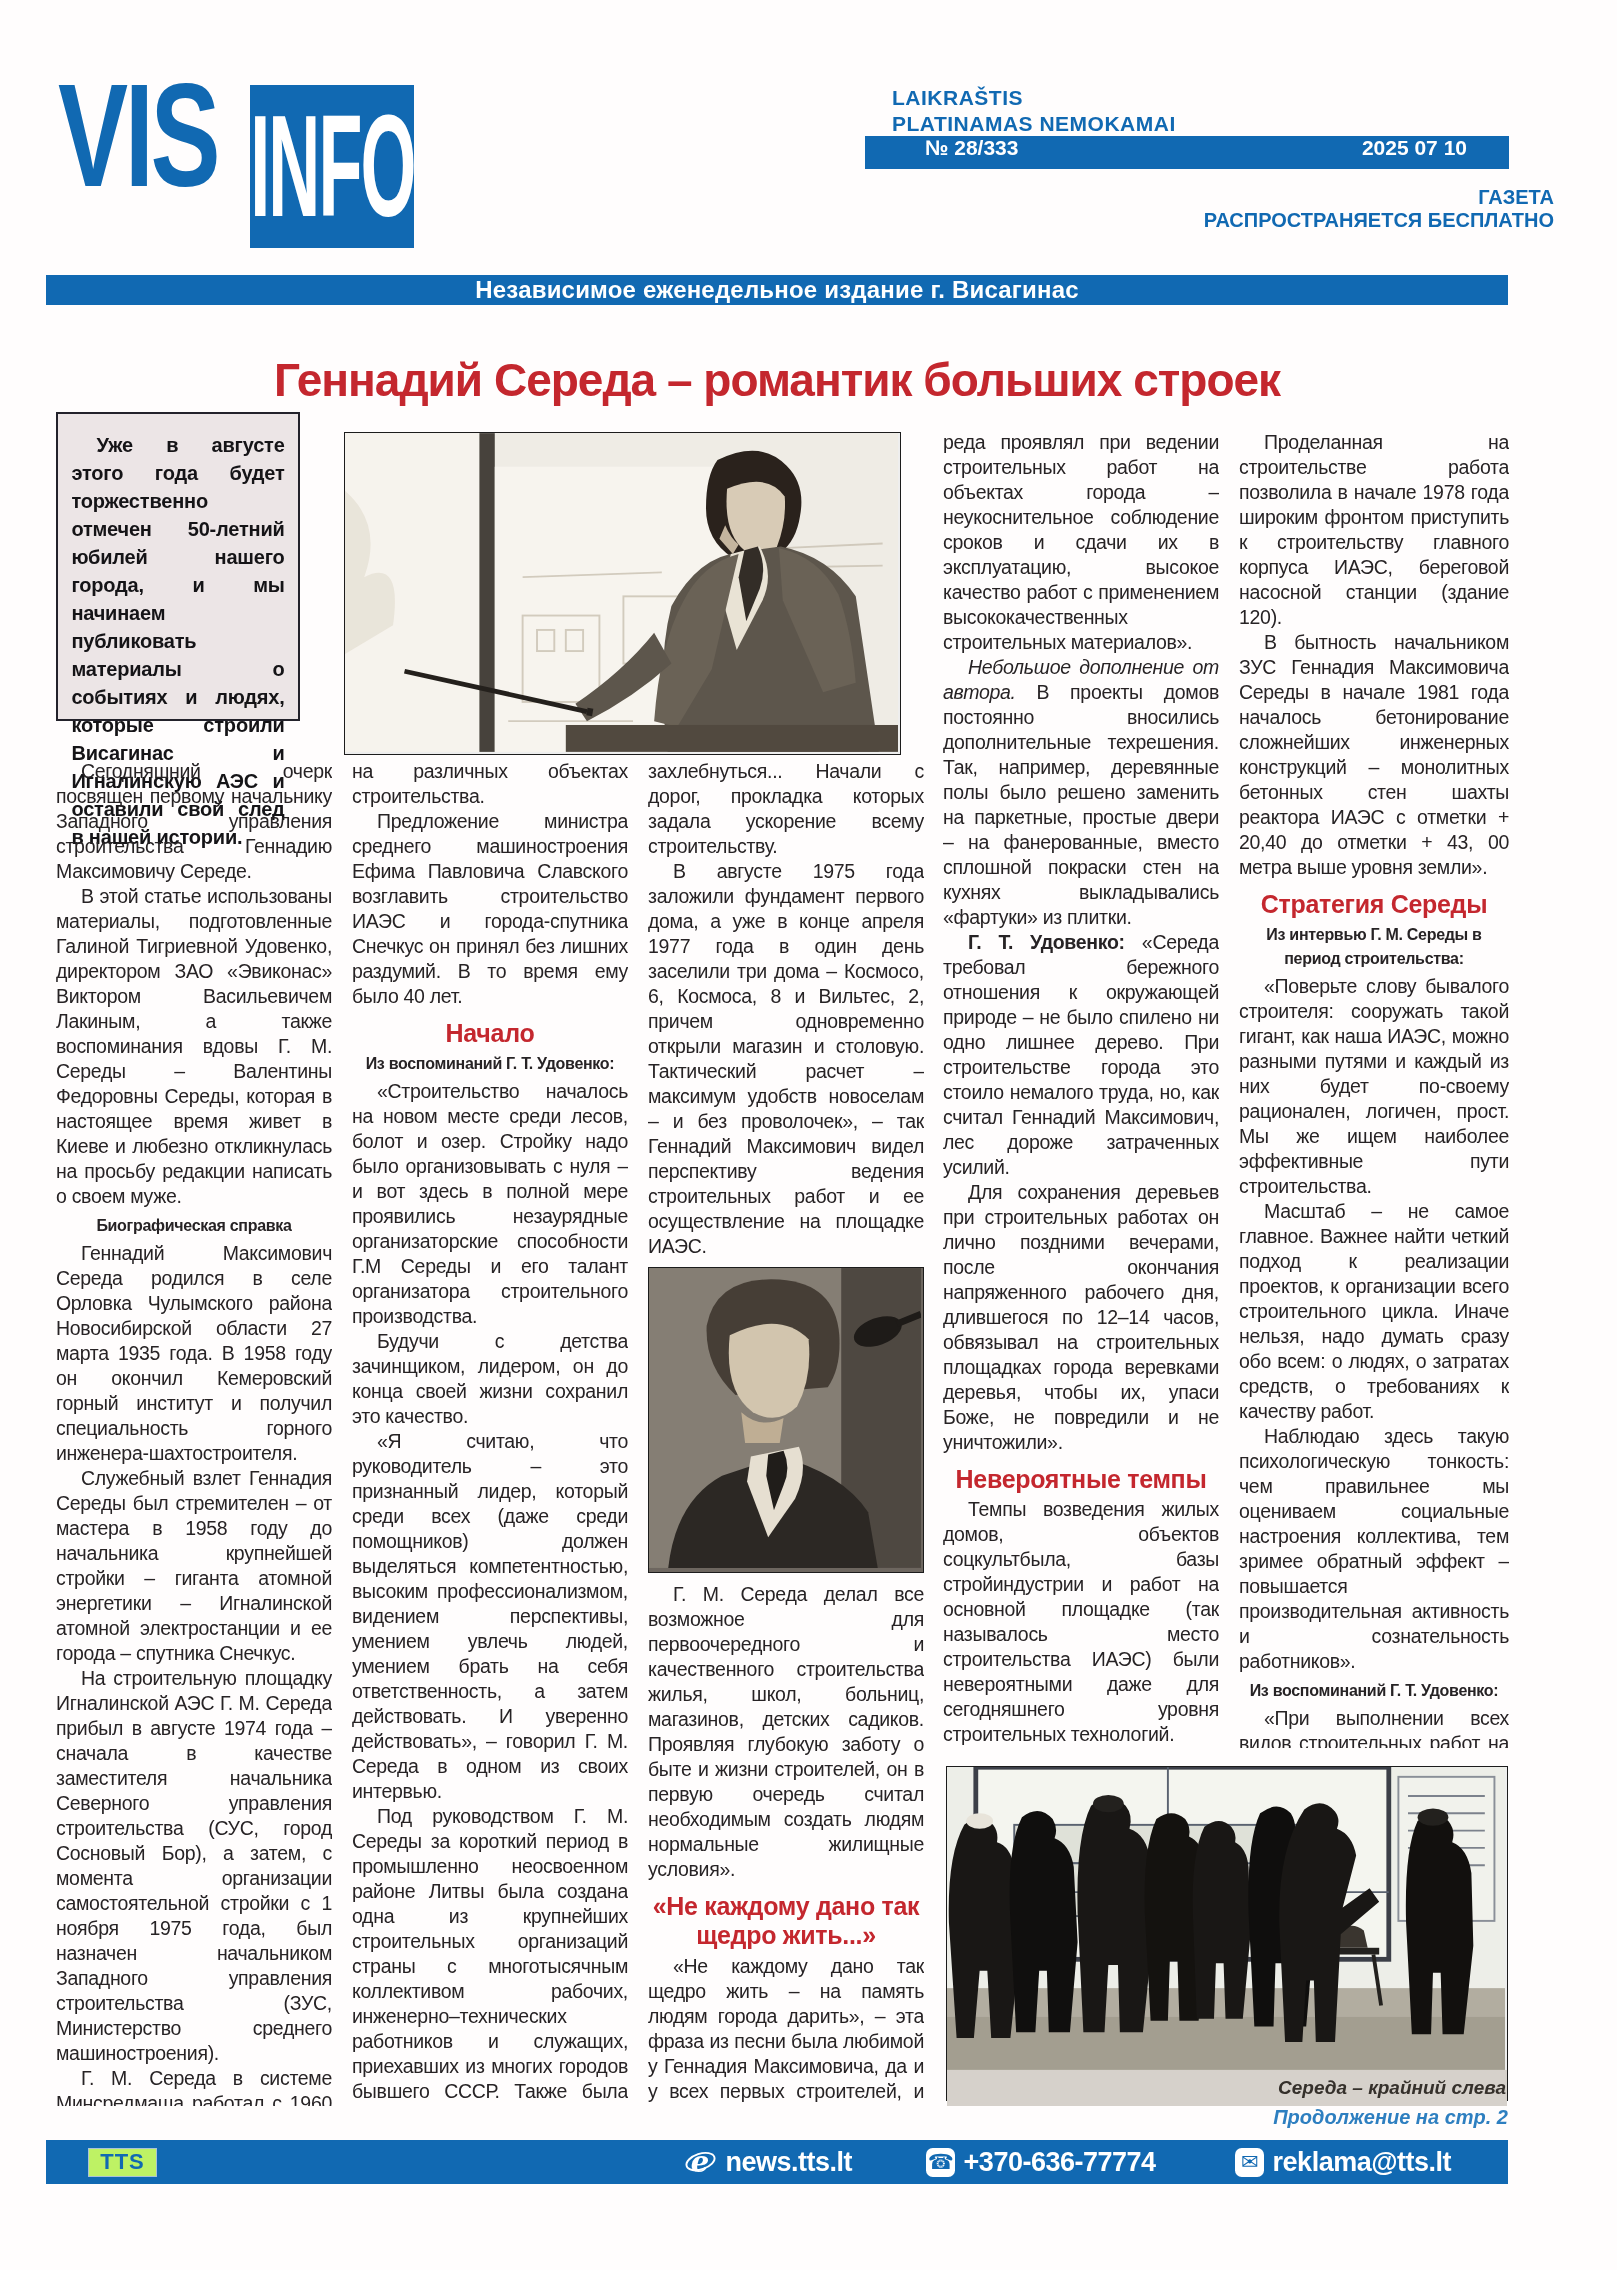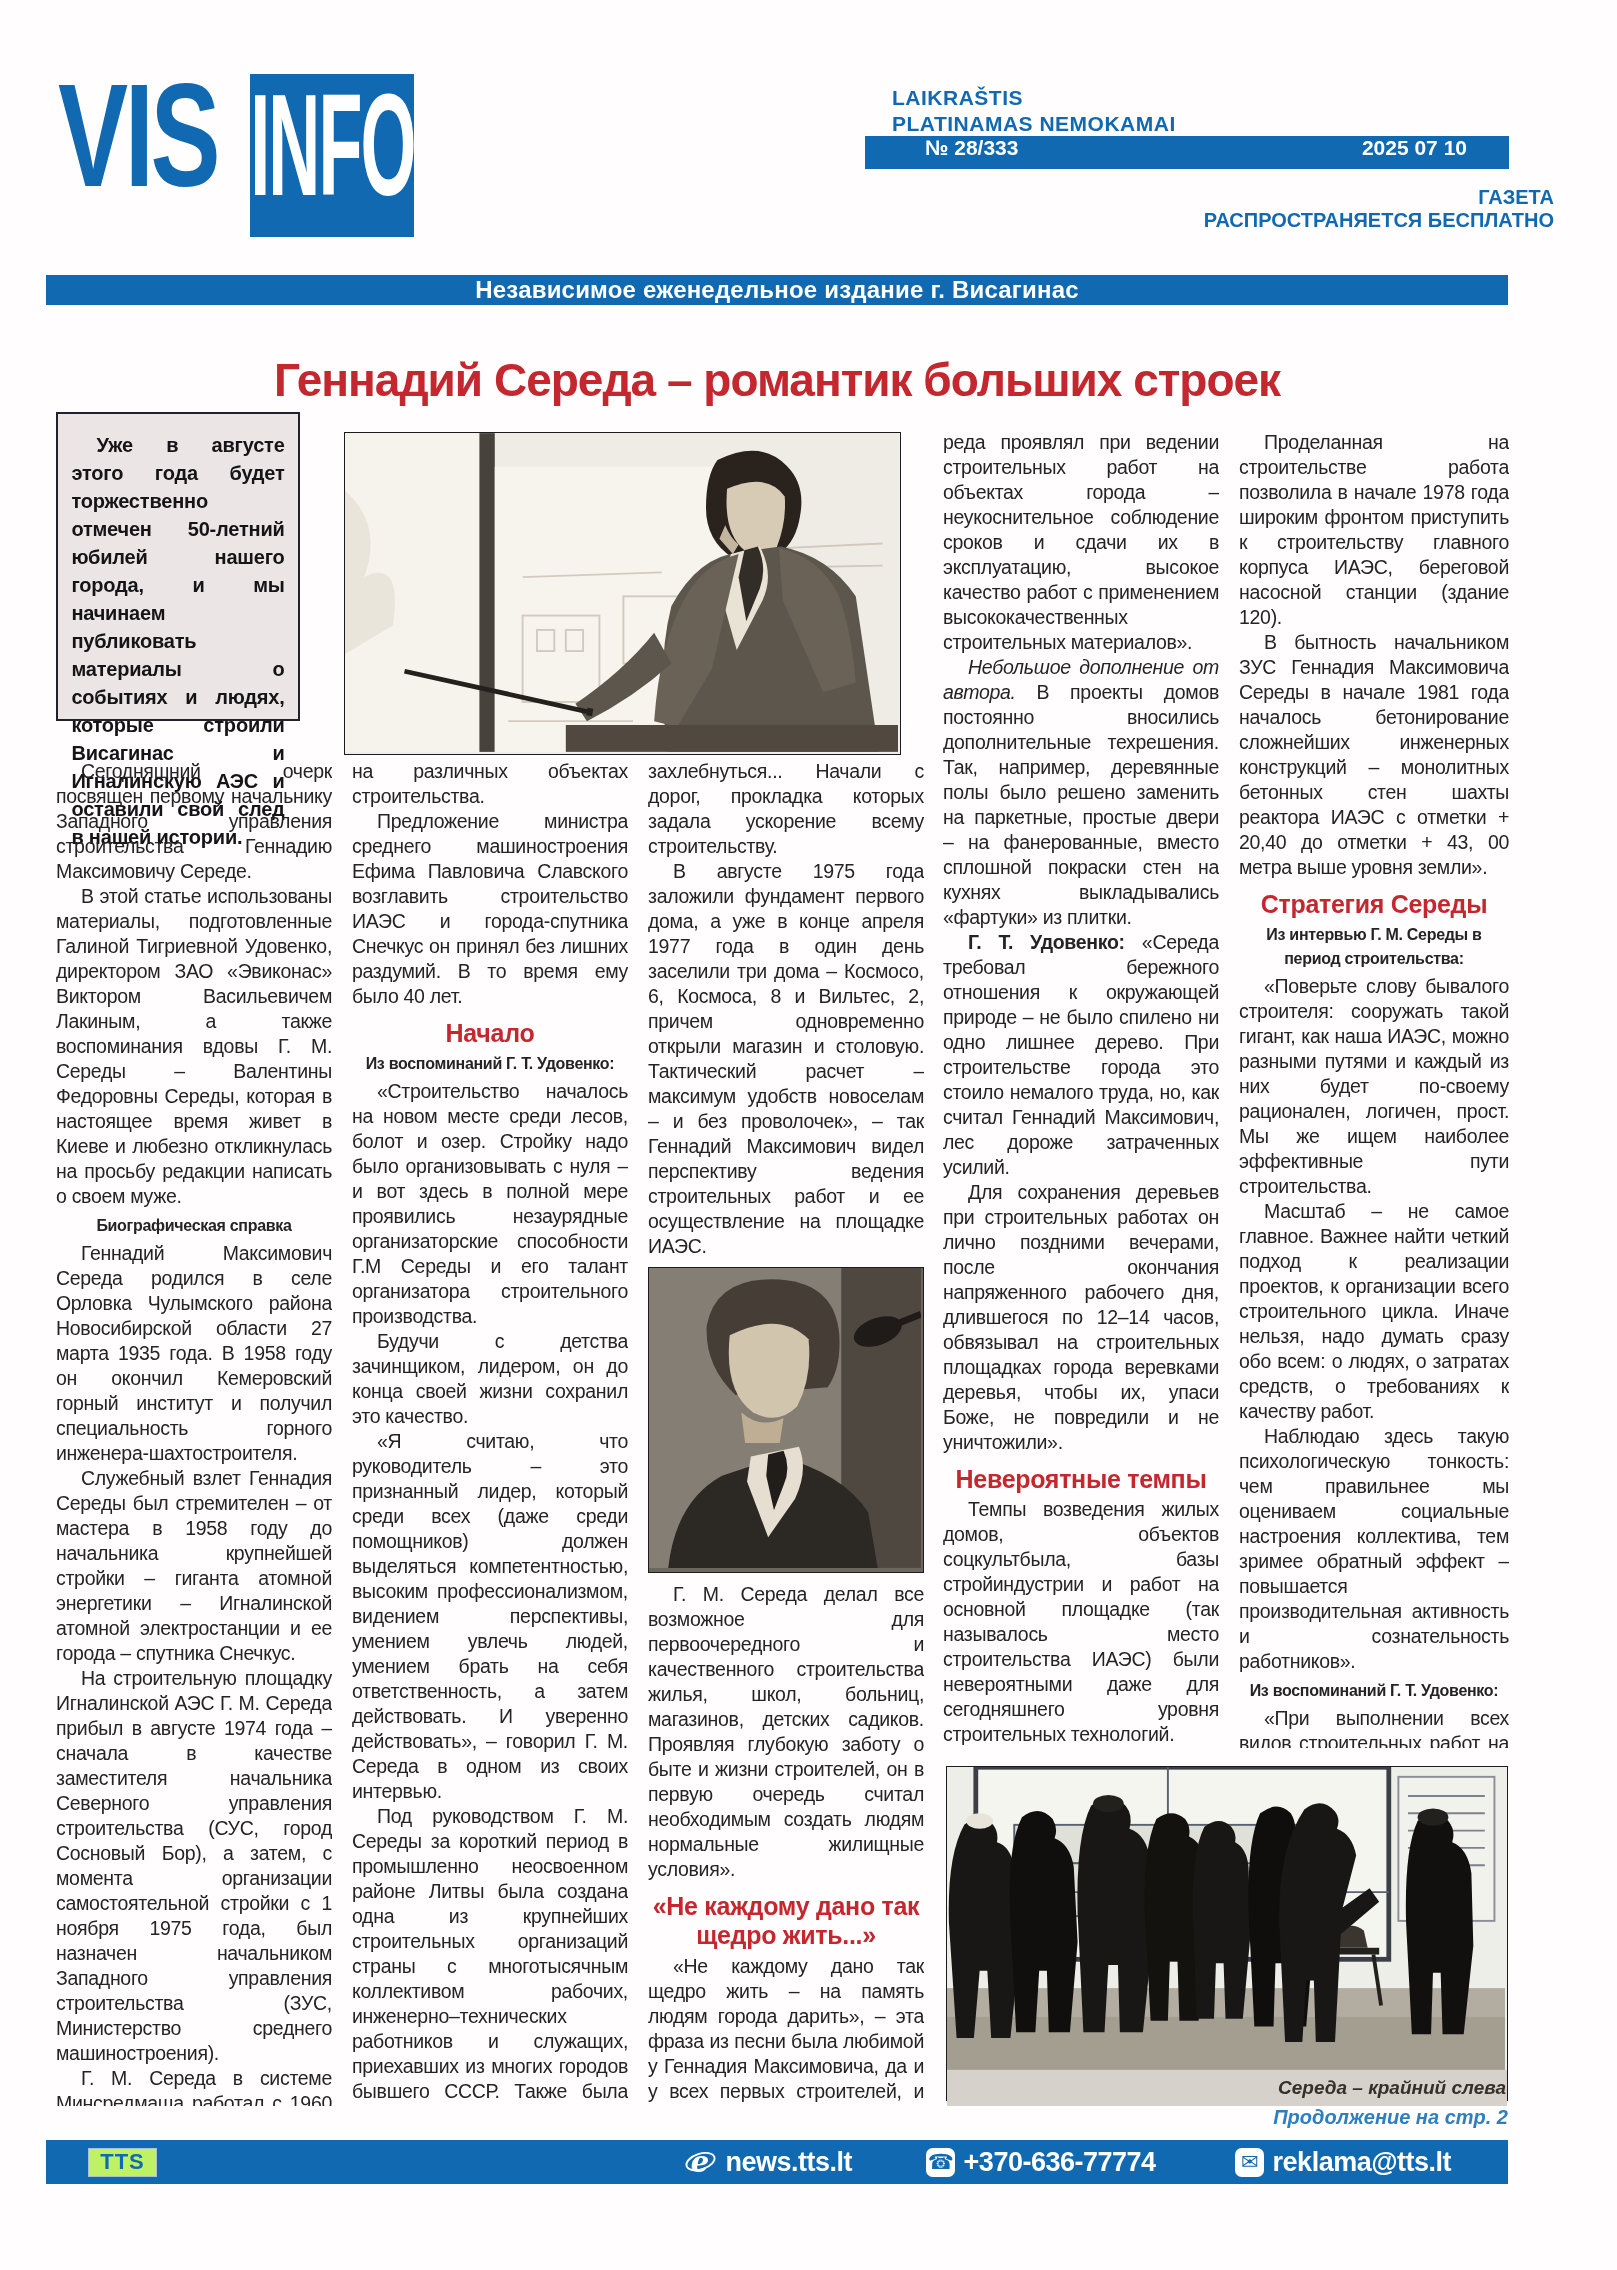--- a/index.html
+++ b/index.html
@@ -15,22 +15,22 @@
     margin:0 auto; overflow:hidden;
     font-family:"Liberation Sans", sans-serif; color:var(--ink);
   }
   
   .logo-vis{
     position:absolute; left:58px; top:63px;
     font-size:146px; font-weight:bold; color:var(--blue);
     letter-spacing:-4.8px; transform:scaleX(0.72); transform-origin:left top; line-height:1;
   }
   .logo-info-box{
-    position:absolute; left:250px; top:74px; width:164px; height:163px;
-    background:var(--blue); display:flex; justify-content:center;
+    position:absolute; left:250px; top:85px; width:164px; height:163px;
+    background:var(--blue); display:flex; align-items:center; justify-content:center;
   }
   .logo-info-box span{
     font-size:144px; font-weight:bold; color:#fff; line-height:1;
     letter-spacing:-3.8px; transform:scaleX(0.50); transform-origin:center;
     display:inline-block;
   }
   .hdr-tagline{
     position:absolute; left:892px; top:85px; width:461px;
     color:var(--blue); font-weight:bold; font-size:21px; line-height:26px; letter-spacing:0.5px;
   }

